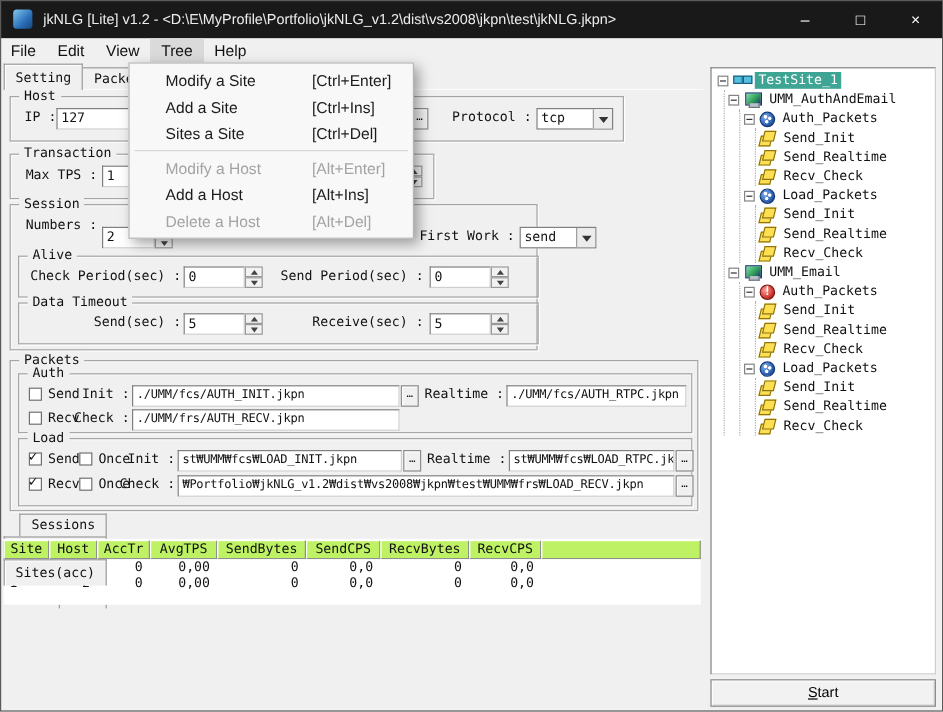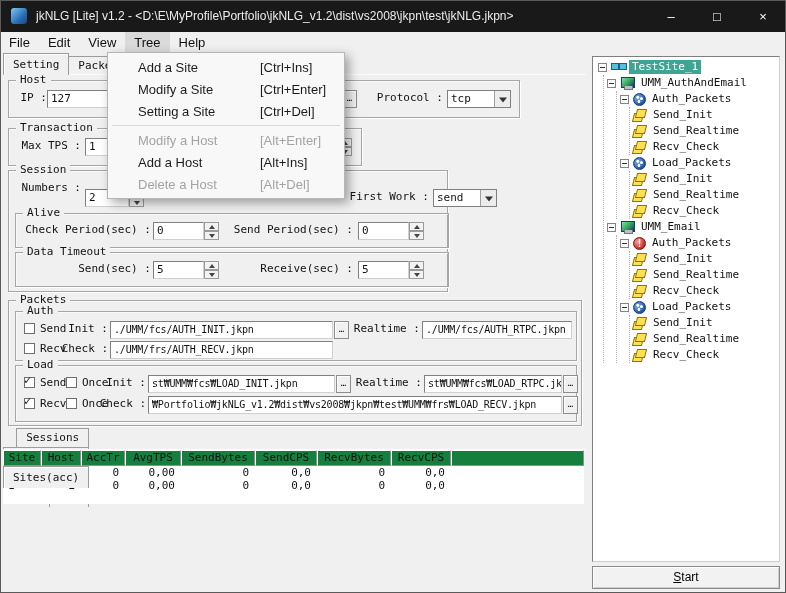--- a/index.html
+++ b/index.html
@@ -60,21 +60,21 @@
   .cbx { position:absolute; height:18px; display:flex; align-items:center; gap:5px; }
   .cbx .bx { width:11px; height:11px; background:#fff; border:1px solid #6e6e6e; position:relative; flex:none; }
   .cbx.checked .bx::after { content:"✓"; position:absolute; left:-1px; top:-5px; font-size:12px; font-weight:bold; color:#111; }
   .mini { position:absolute; width:15px; height:18px; background:#f0f0f0; border:1px solid #8d8d8d;
           box-shadow:inset 1px 1px 0 #fff; text-align:center; line-height:15px; font-size:9px; }
 
   
   .btabrow { position:absolute; left:3px; top:375px; display:flex; align-items:flex-end; height:22px;flex-direction:column; }
   .hline { position:absolute; left:2px; top:396px; width:584px; border-top:1px solid #fdfdfd; }
   .thead { position:absolute; left:3px; top:397px; display:flex; height:16px; }
-  .th { background:#15803d; border:1px solid; border-color:#fff #8f8f8f #8f8f8f #fff;
+  .th { background:#bef264; border:1px solid; border-color:#fff #8f8f8f #8f8f8f #fff;
         text-align:center; line-height:14px; overflow:hidden; }
   .c0{width:38px}.c1{width:40px}.c2{width:44px}.c3{width:56px}.c4{width:74px}.c5{width:62px}.c6{width:74px}.c7{width:60px}.cf{width:133px}
   .tbody { position:absolute; left:3px; top:413px; width:581px; height:38px; background:#fff; }
   .trow { display:flex; height:13px; line-height:13px; }
   .td { text-align:right; padding-right:6px; overflow:hidden; }
   .td.first { text-align:left; padding-left:5px; padding-right:0; }
 
   
   .treebox { position:absolute; left:592px; top:56px; width:188px; height:506px; background:#fff;
              border:1px solid #7f7f7f; border-right-color:#cfcfcf; border-bottom-color:#cfcfcf;
@@ -403,29 +403,29 @@
           </div>
       </div>
     </div>
   </div>
 </div>
 
 <button class="startbtn"><span class="ac">S</span><span>tart</span></button>
 
 <div class="ctxmenu">
   <div class="cmi">
+    <span class="milbl">Modify a Site</span>
+    <span class="misc">[Ctrl+Enter]</span>
+  </div>
+  <div class="cmi">
     <span class="milbl">Add a Site</span>
     <span class="misc">[Ctrl+Ins]</span>
   </div>
   <div class="cmi">
-    <span class="milbl">Modify a Site</span>
-    <span class="misc">[Ctrl+Enter]</span>
-  </div>
-  <div class="cmi">
-    <span class="milbl">Setting a Site</span>
+    <span class="milbl">Sites a Site</span>
     <span class="misc">[Ctrl+Del]</span>
   </div>
   <div class="msep"></div>
   <div class="cmi disabled">
     <span class="milbl">Modify a Host</span>
     <span class="misc">[Alt+Enter]</span>
   </div>
   <div class="cmi">
     <span class="milbl">Add a Host</span>
     <span class="misc">[Alt+Ins]</span>

